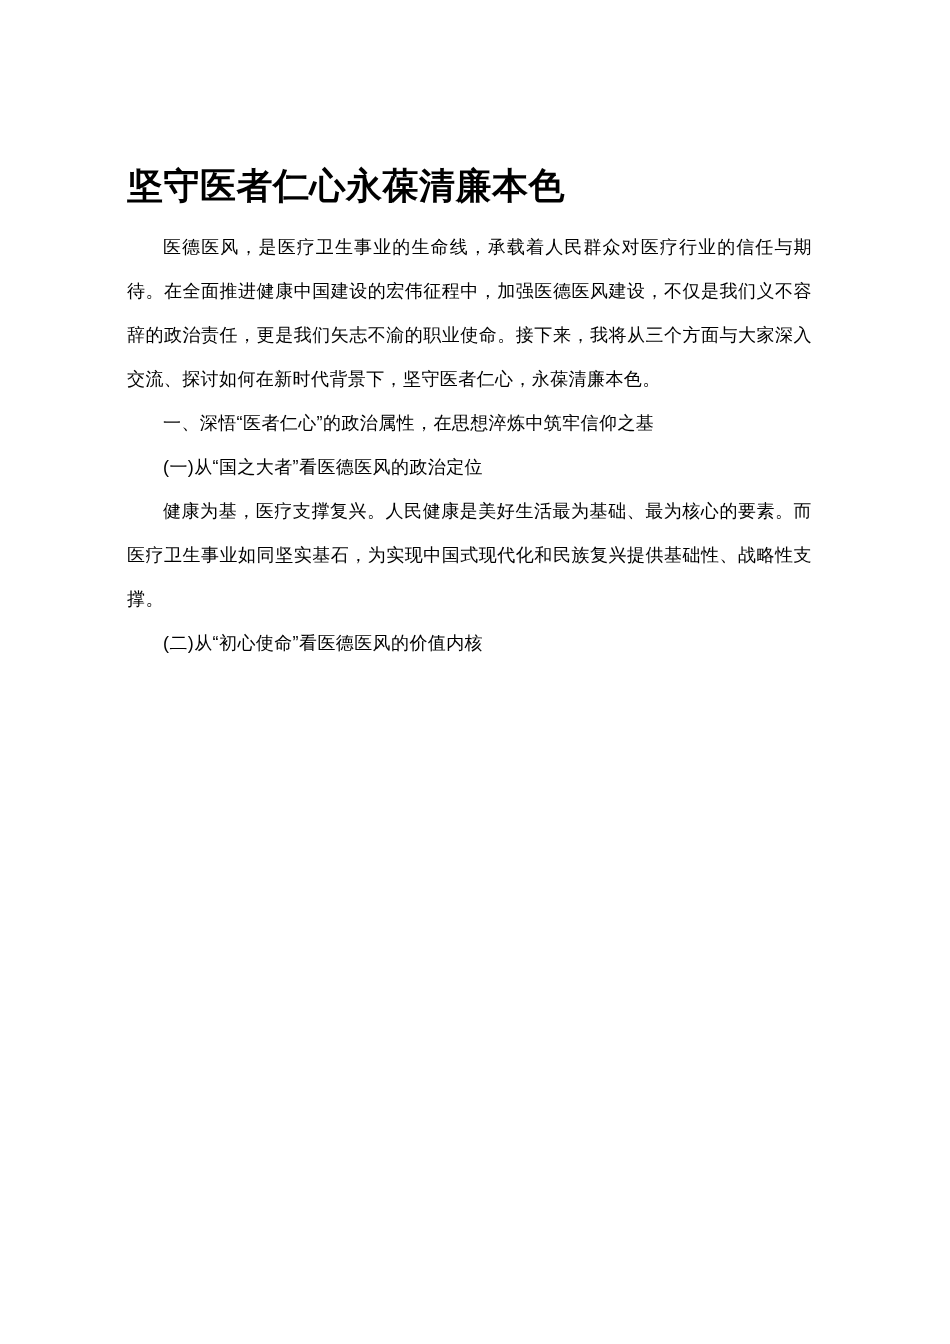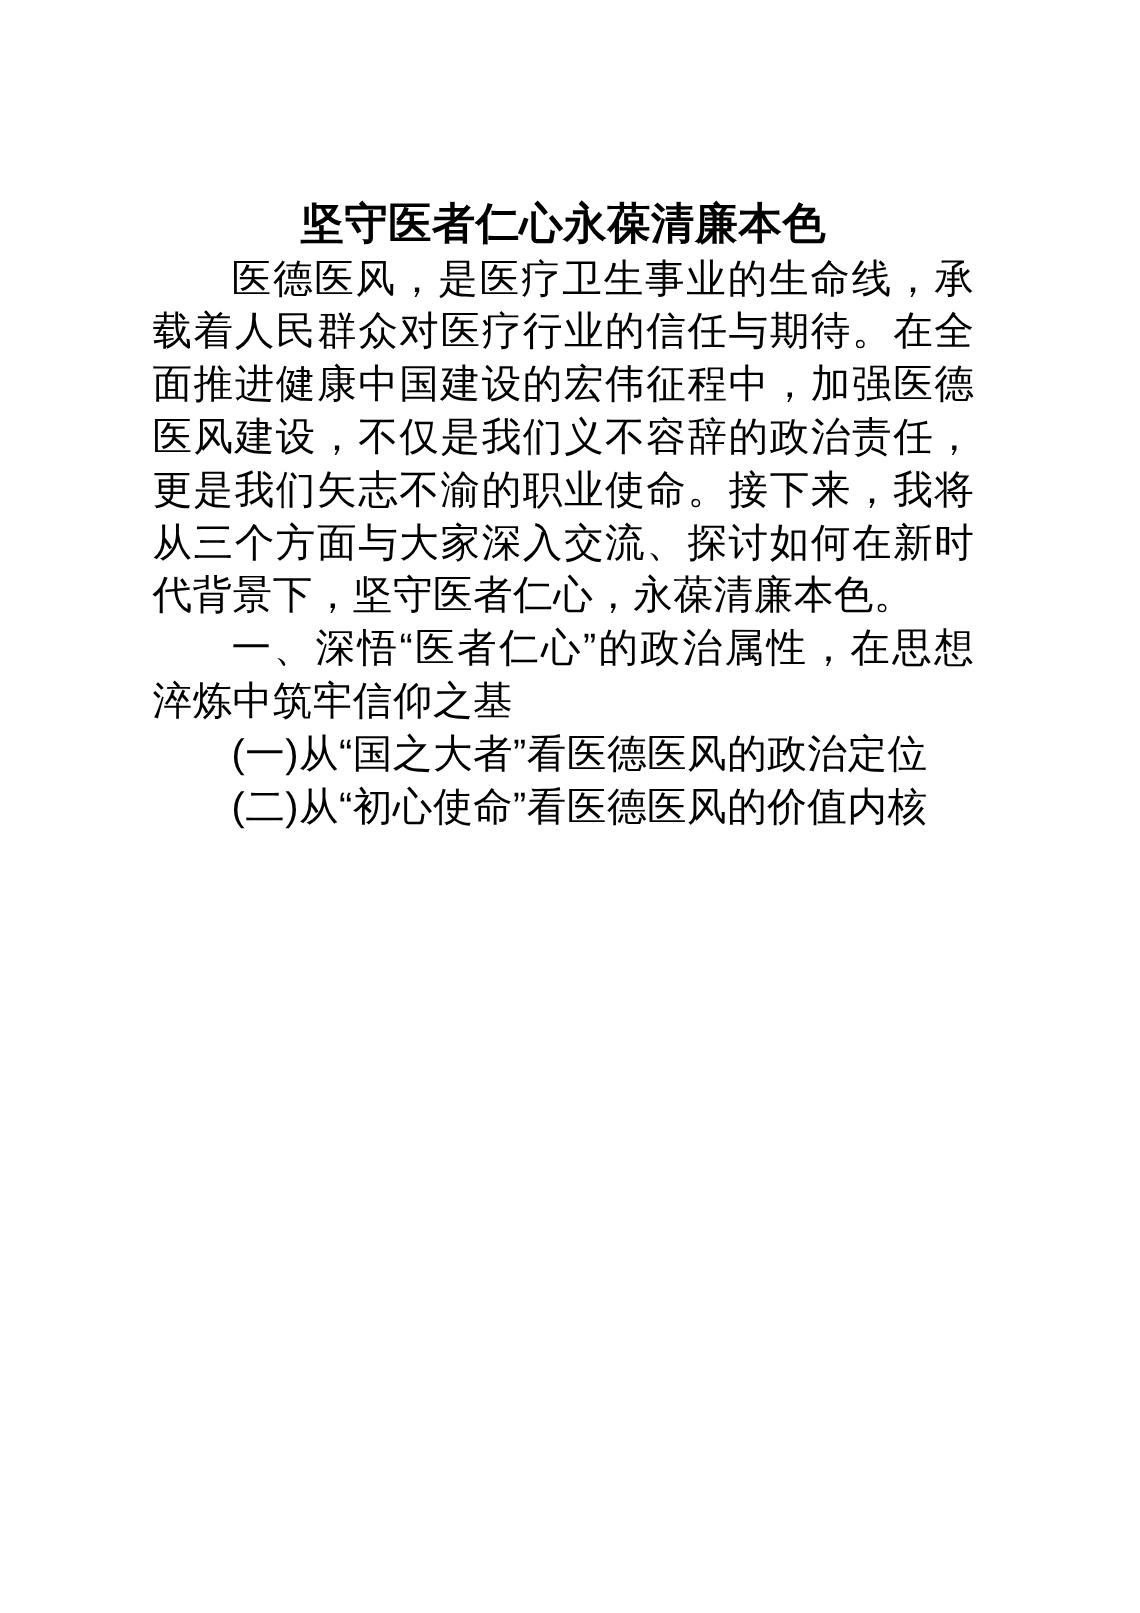--- a/index.html
+++ b/index.html
@@ -18,27 +18,26 @@
     box-sizing: border-box;
     width: 950px;
     height: 1344px;
     background: #ffffff;
     padding: 162px 138px 0 127px;
   }
   .doc-title {
     font-size: 36px;
     line-height: 48px;
     font-weight: 600;
-    text-align: center;
     letter-spacing: 0.5px;
     white-space: nowrap;
   }
   .doc-body {
-    margin-top: 0;
-    font-size: 33px;
+    margin-top: 15px;
+    font-size: 18px;
     line-height: 44px;
     letter-spacing: 0.4px;
     text-align: justify;
     text-justify: inter-character;
   }
   .doc-body p {
     margin: 0;
     padding: 0;
     text-indent: 2em;
   }
@@ -55,20 +54,21 @@
   <div class="doc-title">坚守医者仁心永葆清廉本色</div>
 
   <div class="doc-body">
 
     <p class="para">医德医风，是医疗卫生事业的生命线，承载着人民群众对医疗行业的信任与期待。在全面推进健康中国建设的宏伟征程中，加强医德医风建设，不仅是我们义不容辞的政治责任，更是我们矢志不渝的职业使命。接下来，我将从三个方面与大家深入交流、探讨如何在新时代背景下，坚守医者仁心，永葆清廉本色。</p>
 
     <p class="h1">一、深悟“医者仁心”的政治属性，在思想淬炼中筑牢信仰之基</p>
 
     <p class="h2">(一)从“国之大者”看医德医风的政治定位</p>
 
+    <p class="para">健康为基，医疗支撑复兴。人民健康是美好生活最为基础、最为核心的要素。而医疗卫生事业如同坚实基石，为实现中国式现代化和民族复兴提供基础性、战略性支撑。</p>
 
 
 
     <p class="h2">(二)从“初心使命”看医德医风的价值内核</p>
 
   </div>
 
 </div>
 
 </body></html>

